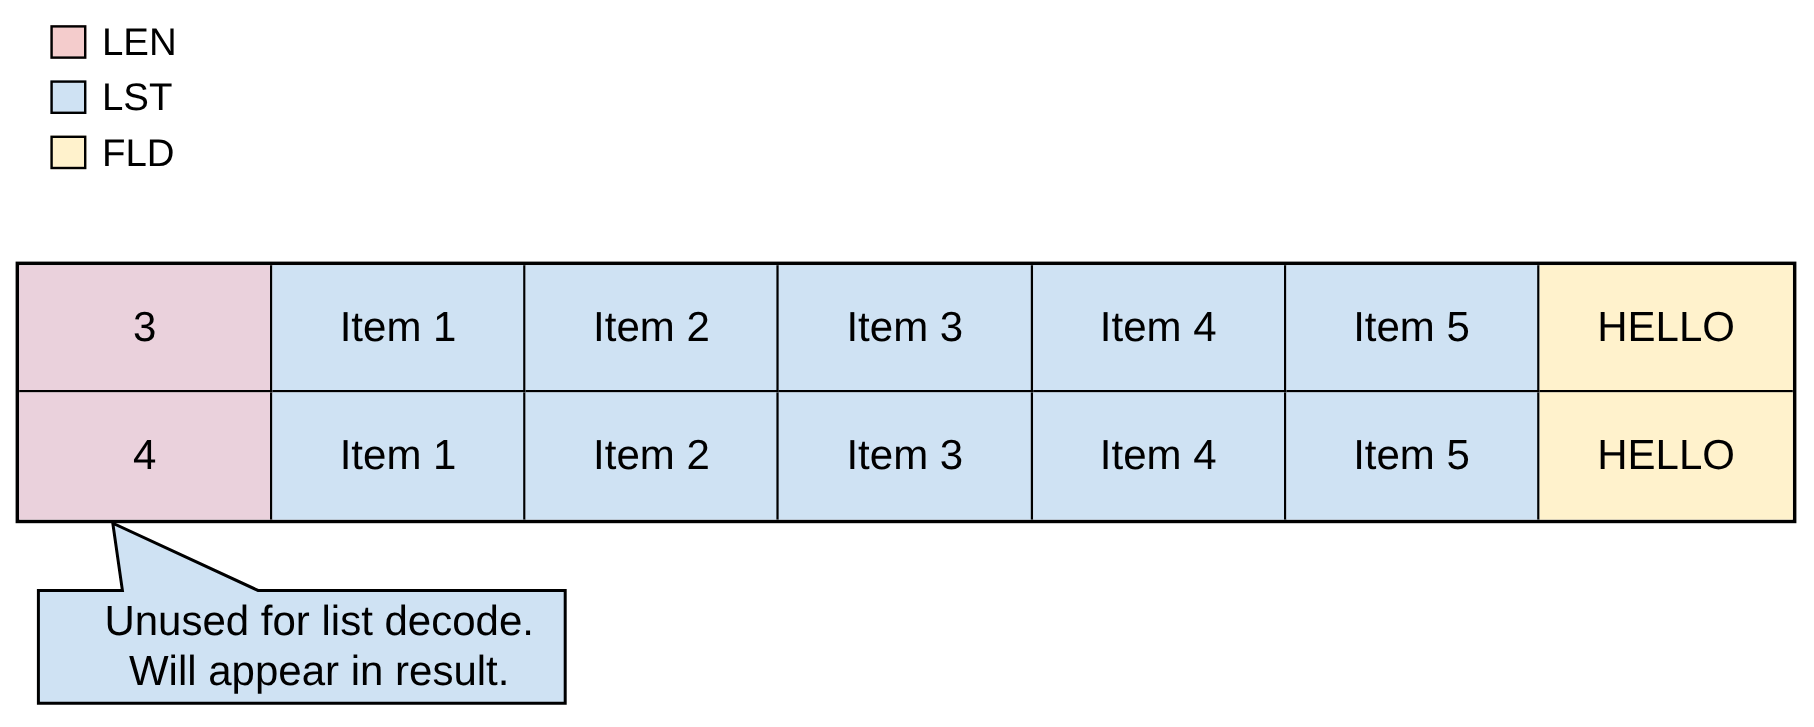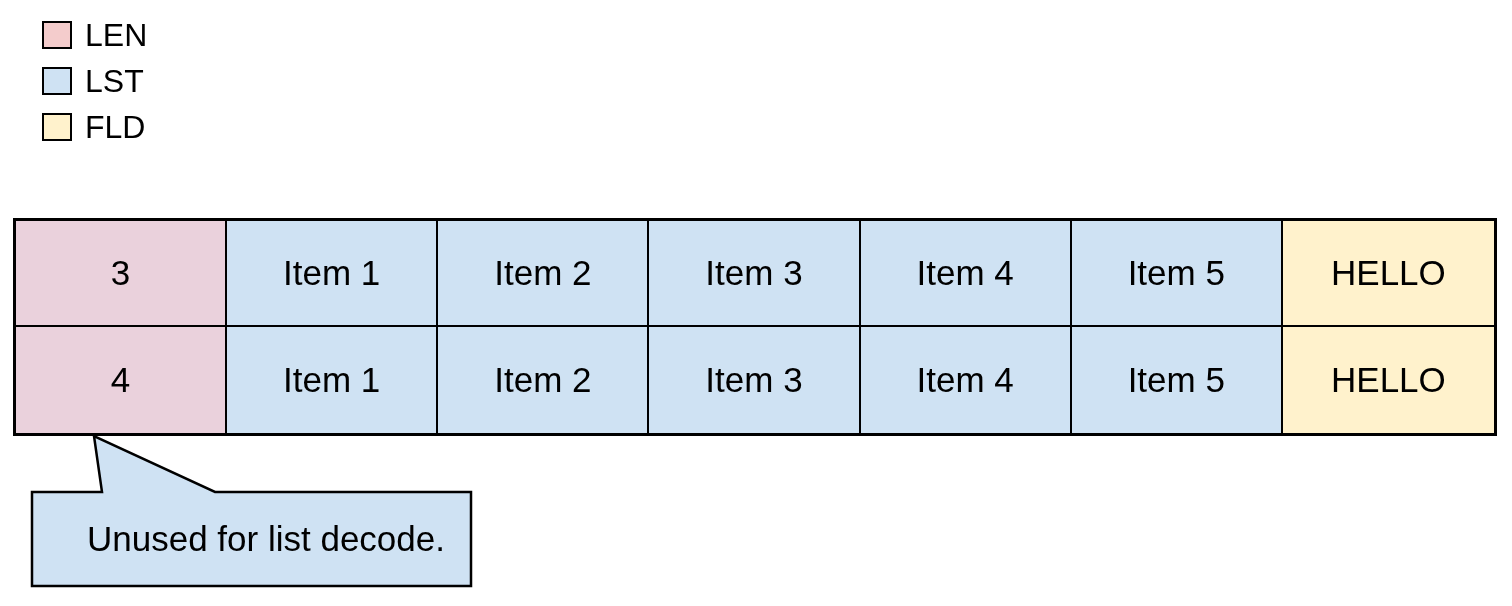--- a/index.html
+++ b/index.html
@@ -133,13 +133,14 @@
   <div class="cell" style="background: rgb(207, 226, 243);">Item 5</div>
   <div class="cell last-col" style="background: rgb(255, 242, 204);">HELLO</div>
 </div>
 
 <svg class="callout-svg" viewBox="0 0 1512 606" xmlns="http://www.w3.org/2000/svg">
   <path d="M 32 492 L 102 492 L 94 436 L 215 492 L 471 492 L 471 586 L 32 586 Z" fill="#cfe2f3"></path>
 </svg>
 
 <div class="callout-text">
   <div>Unused for list decode.</div>
+  <div>Will appear in result.</div>
 </div>
 
 </body></html>

